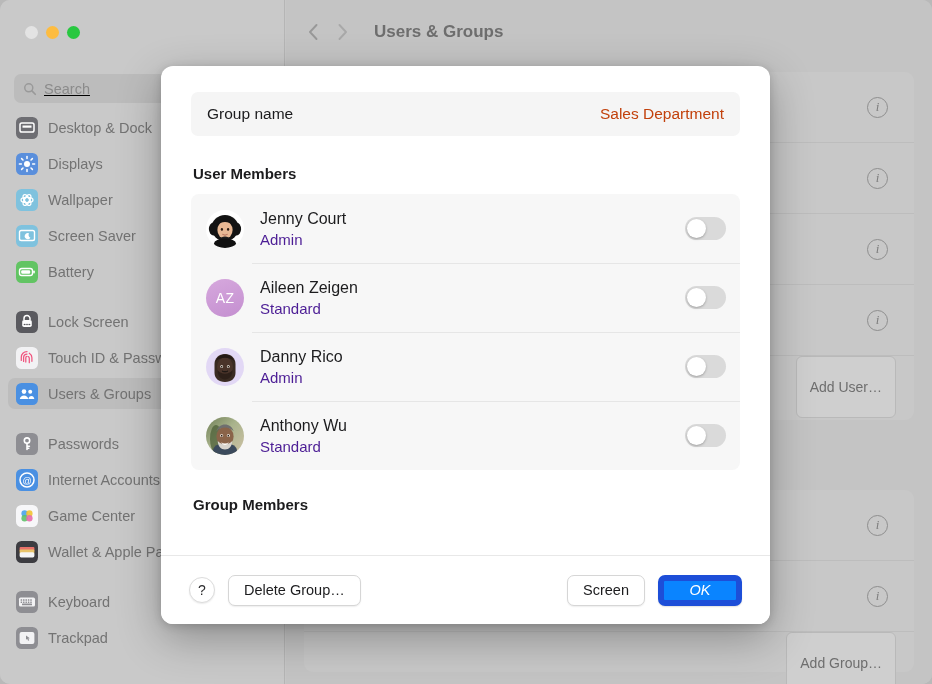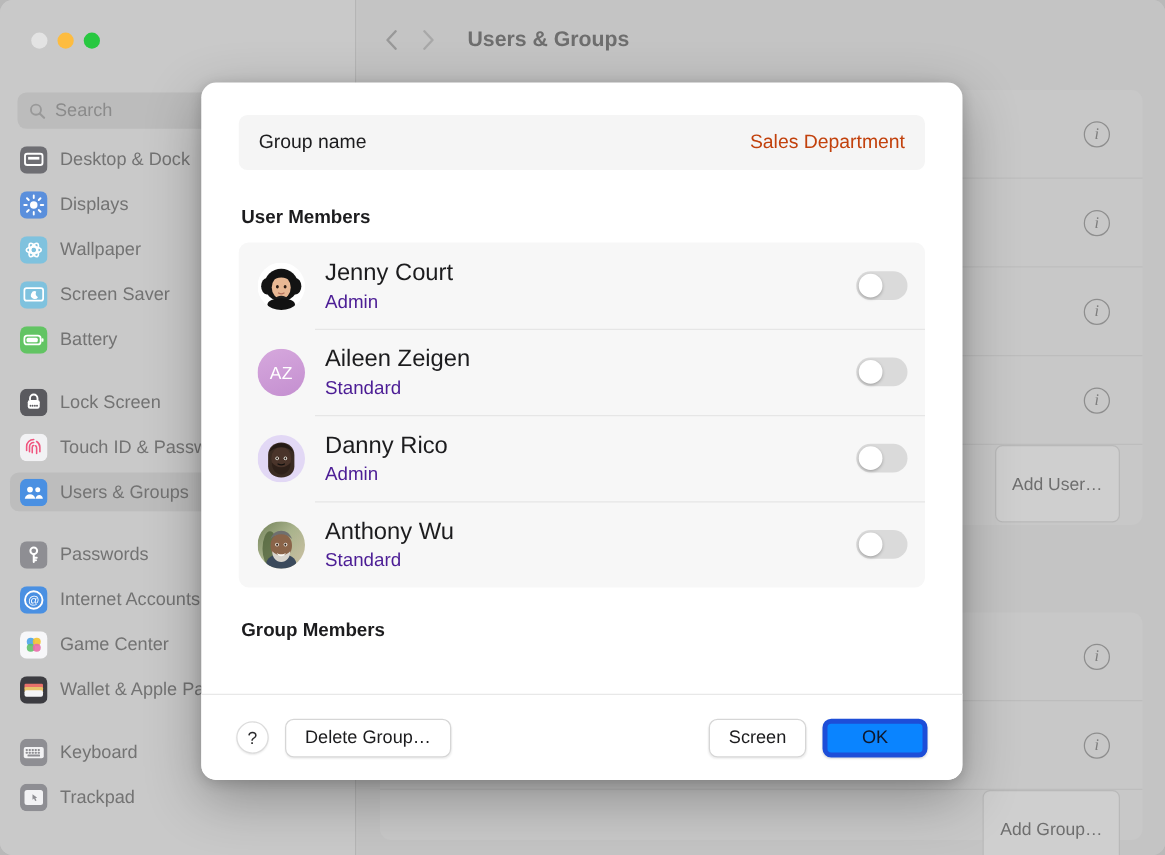--- a/index.html
+++ b/index.html
@@ -33,21 +33,21 @@
   .tl-close  { background: #e3e3e3; }
   .tl-min    { background: #fdbc40; }
   .tl-max    { background: #28c840; }
 
   #search-field {
     position: absolute; left: 14px; top: 74px;
     width: 255px; height: 29px;
     background: #bcbcbc;
     border-radius: 7px;
     display: flex; align-items: center;
-    padding: 0 9px; gap: 7px;
+    padding: 0 9px; gap: 7px; text-decoration: underline;
   }
   #search-field .sicon { width: 14px; height: 14px; opacity: .55; }
   #search-field .splaceholder {
     font-size: 14.5px; color: #8b8b8b;
   }
 
   #sidebar-list {
     position: absolute; left: 8px; top: 112px;
     width: 270px;
   }
@@ -201,21 +201,21 @@
   .avatar-initials {
     width: 100%; height: 100%;
     background: linear-gradient(160deg, #d6a8dd 0%, #c48fd0 100%);
     color: #fff;
     font-size: 14px;
     display: flex; align-items: center; justify-content: center;
     letter-spacing: .3px;
   }
   .member-text { margin-left: 16px; flex: 1; }
   .member-name {
-    font-size: 19px; color: #1c1c1e;
+    font-size: 16px; color: #1c1c1e;
     line-height: 1.25;
   }
   .member-role {
     font-size: 15px; color: #4c1d95;
     margin-top: 2px;
   }
   .switch {
     width: 41px; height: 23px;
     border-radius: 12px;
     background: #dadada;
@@ -258,25 +258,26 @@
     white-space: nowrap;
   }
   .btn-plain {
     background: #fff;
     border: 1px solid #d6d6d6;
     box-shadow: 0 1px 1.5px rgba(0,0,0,.07);
     color: #1c1c1e;
   }
   .btn-primary {
     background: #0a84ff;
-    color: #0f172a;
-    border: 4px solid #1d4ed8;
+    color: #ffffff;
+    border: 6px solid #1d4ed8;
     box-shadow: 0 1px 1.5px rgba(0,0,0,.12);
     font-weight: normal;
     min-width: 84px;
+    font-style: italic;
   }
   #footer-left { display: flex; align-items: center; gap: 13px; }
   #footer-right { display: flex; align-items: center; gap: 13px; margin-left: auto; }
 </style>
 </head>
 <body>
 
 <div id="app-window">
 
   <div id="sidebar">

